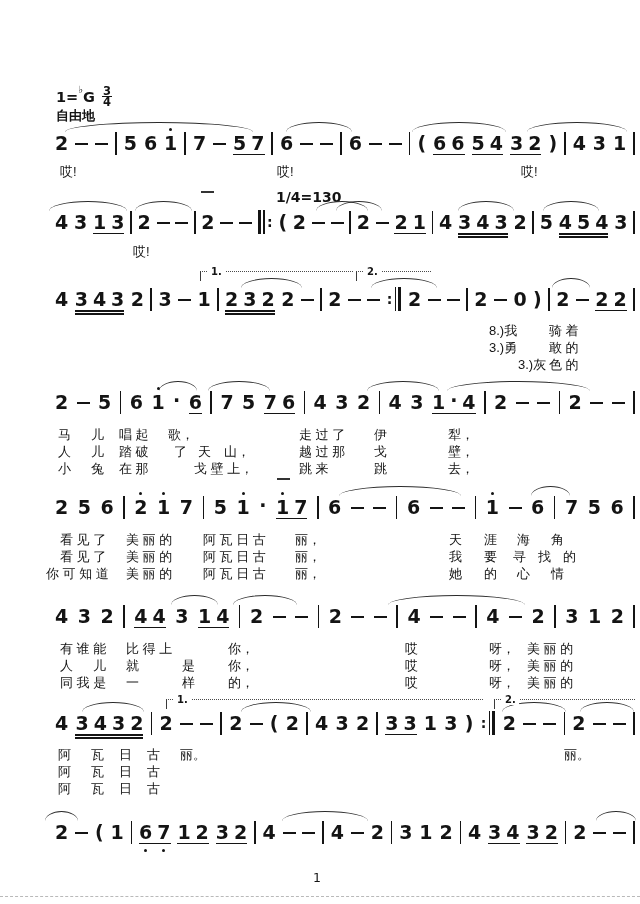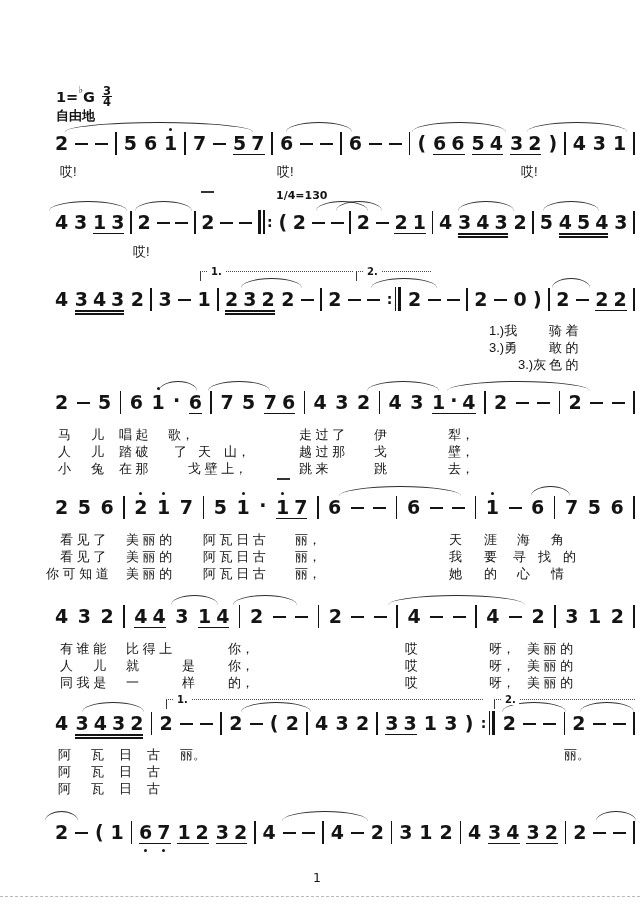--- a/index.html
+++ b/index.html
@@ -10,21 +10,21 @@
          font-size:20px;font-weight:bold;letter-spacing:3px}
   #keysig{position:absolute;left:56px;top:84px;font-size:14.5px;font-weight:bold;
           font-family:"DejaVu Sans",sans-serif}
   #keysig .flat{font-size:10px;vertical-align:9px}
   .meter{display:inline-block;vertical-align:-4px;text-align:center;font-size:11.5px;
          line-height:10px;margin-left:7px;font-weight:bold}
   .meter b{display:block;font-weight:bold}
   .meter .mt{border-bottom:1px solid #141414;padding:0 1px}
   #expression{position:absolute;left:56px;top:107px;font-size:13px;font-weight:bold}
   #credits{position:absolute;right:46px;top:77px;text-align:right;font-size:12.5px;line-height:14.5px}
-  #tempo{position:absolute;font-size:11px;font-weight:bold;font-family:"DejaVu Sans",sans-serif}
+  #tempo{position:absolute;font-size:14px;font-weight:bold;font-family:"DejaVu Sans",sans-serif}
   .music-line{position:absolute;left:55px;width:580px;height:26px;display:flex;
               justify-content:space-between;align-items:flex-start}
   .note{position:relative;font-family:"DejaVu Sans",sans-serif;font-weight:bold;
         font-size:19px;line-height:24px}
   .note.hd::before{content:"";position:absolute;top:-3px;left:50%;margin-left:-1.5px;
         width:3px;height:3px;border-radius:50%;background:#141414}
   .note.ld::after{content:"";position:absolute;bottom:-6px;left:50%;margin-left:-1.5px;
         width:3px;height:3px;border-radius:50%;background:#141414}
   .beam .note.ld::after{bottom:-9px}
   .dash{width:13px;height:2.2px;background:#141414;margin-top:12px}
@@ -216,21 +216,21 @@
       </div>
       <div class="arc" style="left: 241px; top: 278px; width: 61px;"></div>
       <div class="arc" style="left: 371px; top: 278px; width: 66px;"></div>
       <div class="arc" style="left: 552px; top: 278px; width: 38px;"></div>
       <div class="volta" style="left: 200px; top: 271px; width: 152px;">
         <span>1.</span>
       </div>
       <div class="volta" style="left: 356px; top: 271px; width: 74px;">
         <span>2.</span>
       </div>
-      <div class="lyric" style="left: 489px; top: 322px;">1.)我</div>
+      <div class="lyric" style="left: 489px; top: 322px;">8.)我</div>
       <div class="lyric" style="left: 549px; top: 322px;">骑 着</div>
       <div class="lyric" style="left: 489px; top: 339px;">3.)勇</div>
       <div class="lyric" style="left: 549px; top: 339px;">敢 的</div>
       <div class="lyric" style="left: 518px; top: 356px;">3.)灰</div>
       <div class="lyric" style="left: 549px; top: 356px;">色 的</div>
       <div class="music-line" style="top: 390px;">
         <span class="note">2</span>
         <span class="dash"></span>
         <span class="note">5</span>
         <span class="bar"></span>
@@ -285,21 +285,21 @@
       <div class="lyric" style="left: 119px; top: 443px;">踏 破</div>
       <div class="lyric" style="left: 174px; top: 443px;">了</div>
       <div class="lyric" style="left: 198px; top: 443px;">天</div>
       <div class="lyric" style="left: 224px; top: 443px;">山，</div>
       <div class="lyric" style="left: 299px; top: 443px;">越 过 那</div>
       <div class="lyric" style="left: 374px; top: 443px;">戈</div>
       <div class="lyric" style="left: 448px; top: 443px;">壁，</div>
       <div class="lyric" style="left: 58px; top: 460px;">小</div>
       <div class="lyric" style="left: 91px; top: 460px;">兔</div>
       <div class="lyric" style="left: 119px; top: 460px;">在 那</div>
-      <div class="lyric" style="left: 188px; top: 460px;">戈 壁 上，</div>
+      <div class="lyric" style="left: 194px; top: 460px;">戈 壁 上，</div>
       <div class="lyric" style="left: 299px; top: 460px;">跳 来</div>
       <div class="lyric" style="left: 374px; top: 460px;">跳</div>
       <div class="lyric" style="left: 448px; top: 460px;">去，</div>
       <div class="music-line" style="top: 495px;">
         <span class="note">2</span>
         <span class="note">5</span>
         <span class="note">6</span>
         <span class="bar"></span>
         <span class="note hd">2</span>
         <span class="note hd">1</span>

